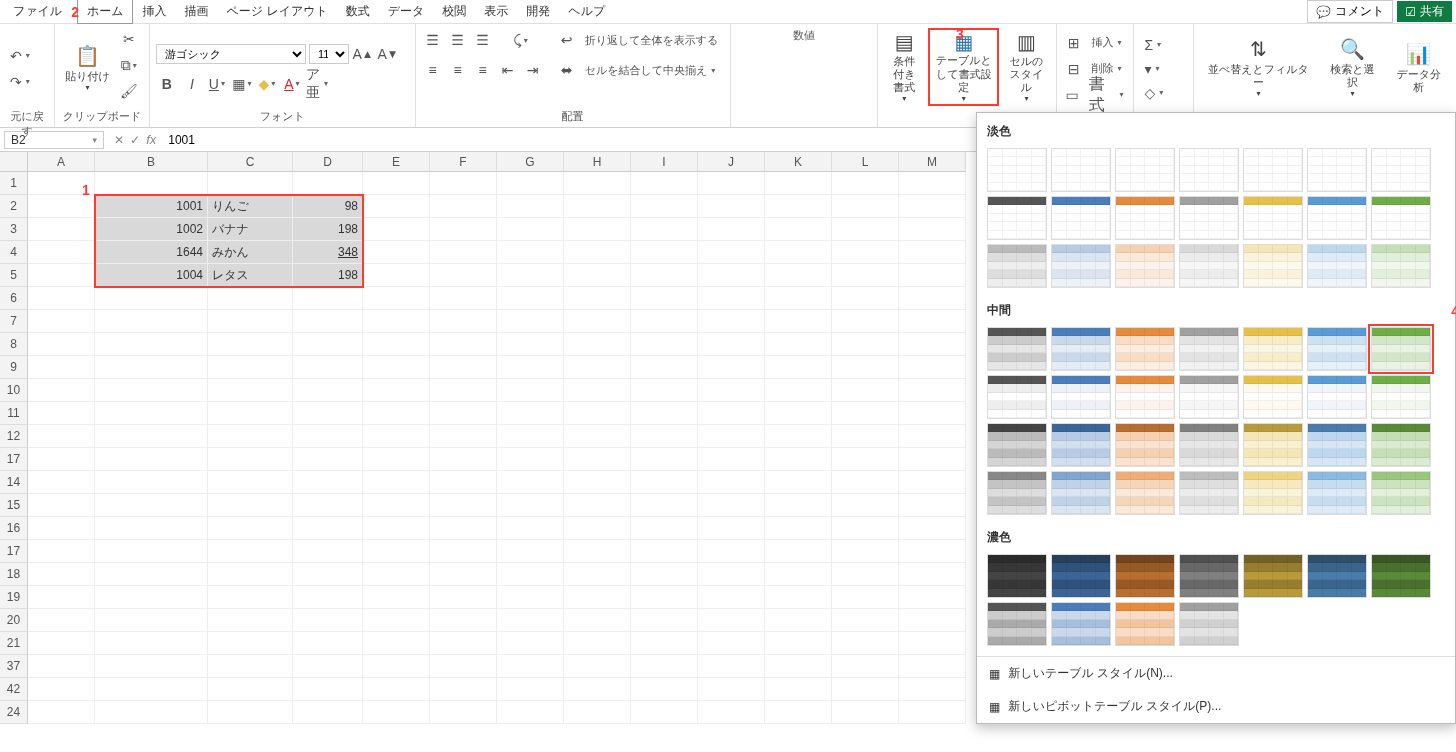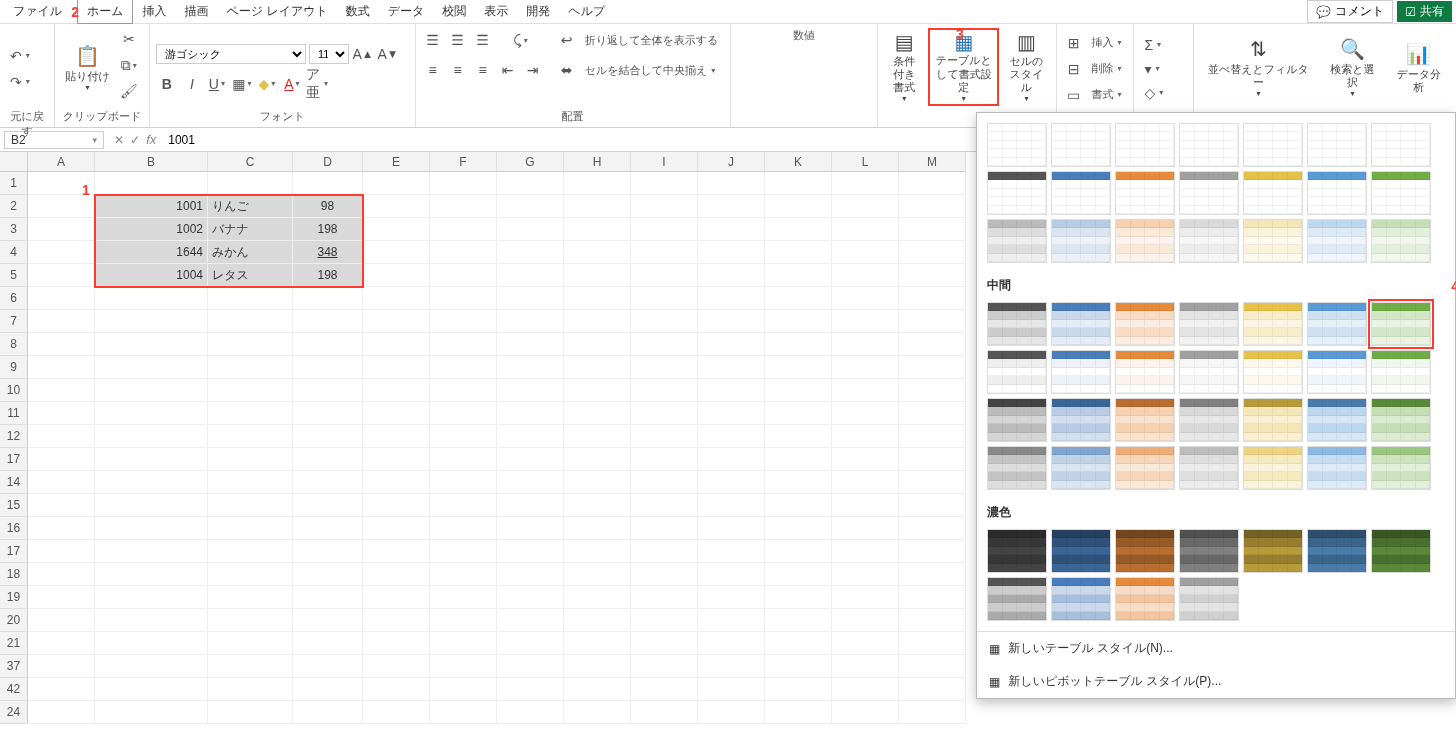--- a/index.html
+++ b/index.html
@@ -46,21 +46,21 @@
 .colheads { display: flex; height: 20px; }
 .colhead { width: 67px; background: #f3f3f3; border-right: 1px solid #ddd; border-bottom: 1px solid #ccc; text-align: center; font-size: 12px; color: #555; line-height: 20px; }
 .rowheads { display: flex; flex-direction: column; }
 .rowhead { width: 28px; height: 23px; background: #f3f3f3; border-right: 1px solid #ccc; border-bottom: 1px solid #ddd; text-align: center; font-size: 12px; color: #555; line-height: 23px; }
 .cells { position: relative; }
 .cellrow { display: flex; }
 .cell { width: 67px; height: 23px; border-right: 1px solid #eee; border-bottom: 1px solid #eee; padding: 0 4px; font-size: 12px; line-height: 23px; overflow: hidden; white-space: nowrap; }
 .cell.num { text-align: right; }
 .cell.col-b { width: 113px; }
 .cell.col-c { width: 85px; }
-.cell.col-d { width: 70px; text-align: center; }
+.cell.col-d { width: 70px; }
 .sel { background: #d9d9d9; }
 .selection-border { position: absolute; border: 2px solid #ff3a2f; pointer-events: none; }
 
 
 .anno { position: absolute; color: #ff3a2f; font-weight: bold; font-size: 14px; z-index: 50; }
 
 
 .style-gallery { position: absolute; right: 0; top: 112px; width: 480px; background: #fff; border: 1px solid #bbb; box-shadow: 0 4px 12px rgba(0,0,0,0.25); z-index: 100; padding: 6px 0 0 0; }
 .style-gallery .section-label { font-size: 12px; font-weight: bold; padding: 4px 10px; color: #333; }
 .style-grid { display: flex; flex-wrap: wrap; gap: 4px; padding: 4px 10px 10px 10px; }
@@ -215,21 +215,21 @@
       <div class="smallrow">
           <span class="iconbtn">⊞</span>
           <span class="iconbtn wide dd" style="font-size:11px">挿入</span>
         </div>
       <div class="smallrow">
           <span class="iconbtn">⊟</span>
           <span class="iconbtn wide dd" style="font-size:11px">削除</span>
         </div>
       <div class="smallrow">
           <span class="iconbtn">▭</span>
-          <span class="iconbtn wide dd" style="font-size:11px">書式</span>
+          <span class="iconbtn wide dd" style="font-size:16px">書式</span>
         </div>
     </div>
     <div class="label">&nbsp;</div>
   </div>
 
   <div class="ribbon-group" style="width:60px">
     <div class="body rcol" style="gap:2px;align-items:flex-start">
       <div class="iconbtn wide dd">Σ</div>
       <div class="iconbtn wide dd">▾</div>
       <div class="iconbtn wide dd">◇</div>
@@ -680,20 +680,21 @@
         <div class="cell"></div>
       </div>
     </div>
 
   <div class="selection-border" style="left:94px;top:42px;width:270px;height:94px"></div>
 
   <div class="anno" style="left:82px;top:30px">1</div>
 </div>
 
 <div class="style-gallery">
+  <div class="section-label">淡色</div>
   <div class="style-grid" id="grid-light">
       <div class="style-swatch">
         <div class="swr" style="background: rgb(255, 255, 255);">
           <div class="swc"></div>
           <div class="swc"></div>
           <div class="swc"></div>
           <div class="swc"></div>
         </div>
         <div class="swr" style="background: rgb(255, 255, 255);">
           <div class="swc"></div>

